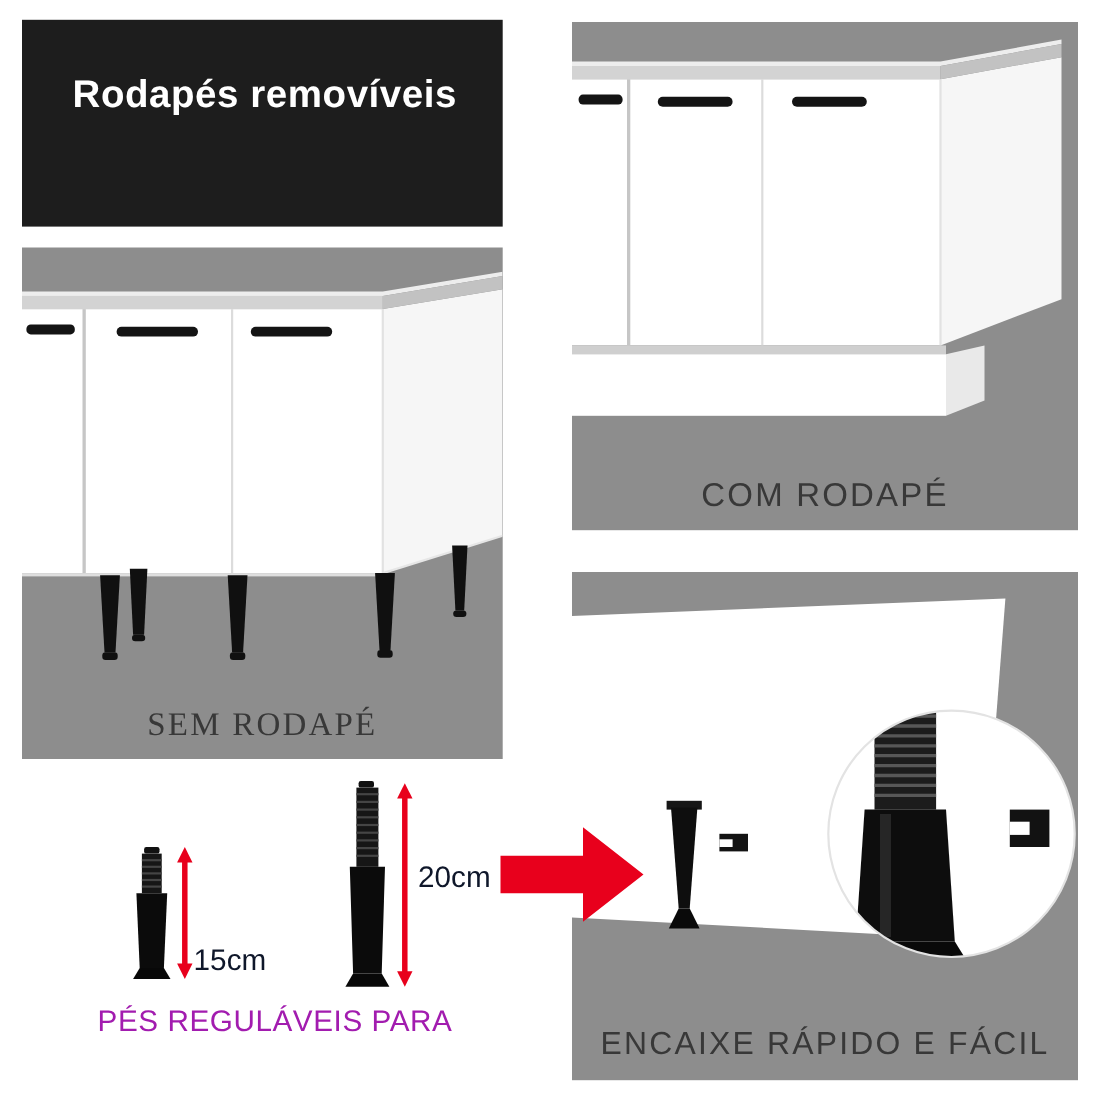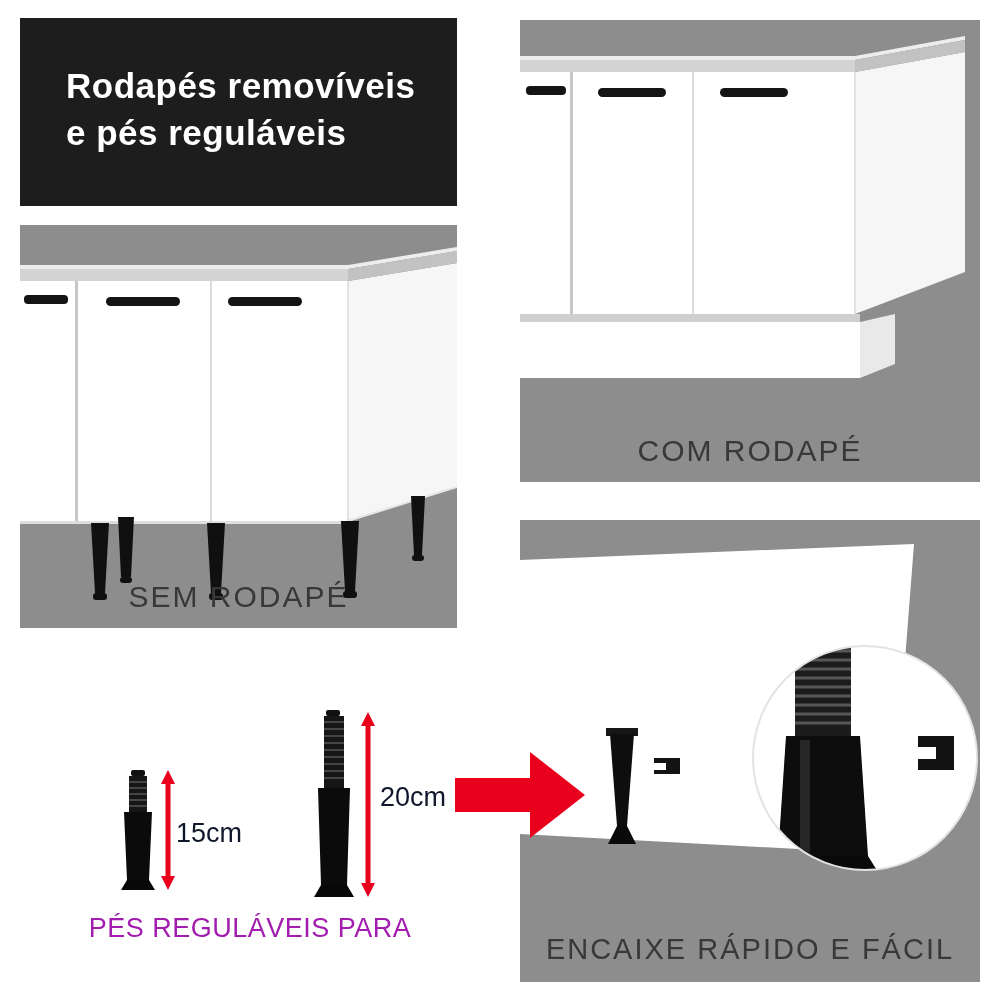--- a/index.html
+++ b/index.html
@@ -11,48 +11,47 @@
     position:absolute;left:20px;top:18px;width:437px;height:188px;
     background:#1d1d1d;color:#ffffff;box-sizing:border-box;
     padding:44px 0 0 46px;
   }
   .header-box .line{
     font-size:35px;font-weight:700;line-height:47px;letter-spacing:0.5px;
   }
   .panel{
     position:absolute;background:#8d8d8d;overflow:hidden;
   }
-  .panel-sem{left:20px;top:225px;width:437px;height:403px;}
+  .panel-sem{left:20px;top:225px;width:437px;height:465px;font-family:Liberation Serif, serif;}
   .panel-com{left:520px;top:20px;width:460px;height:462px;}
   .panel-enc{left:520px;top:520px;width:460px;height:462px;}
   .panel svg{position:absolute;left:0;top:0;}
   .panel-caption{
     position:absolute;left:0;right:0;bottom:14px;text-align:center;
     color:#383838;font-size:30px;letter-spacing:2px;font-weight:400;
   }
   .panel-enc .panel-caption{bottom:16px;font-size:29px;}
   .feet-area{position:absolute;left:20px;top:690px;width:580px;height:310px;}
   .measure-label{
     position:absolute;color:#0f172a;font-size:27px;font-weight:400;
   }
-  .label-15{left:176px;top:818px;}
+  .label-15{left:176px;top:858px;}
   .label-20{left:380px;top:782px;}
   .feet-caption{
     position:absolute;left:20px;top:908px;width:460px;text-align:center;
     color:#a21caf;font-size:27px;line-height:40px;font-weight:400;letter-spacing:0.5px;
   }
 </style>
 </head>
 <body>
 
 <div class="canvas">
 
   <div class="header-box">
     <div class="line">Rodapés removíveis</div>
-    <div class="line">e pés reguláveis</div>
   </div>
 
   <div class="panel panel-sem">
     <svg width="437" height="465" viewBox="0 0 437 465">
 
       <polygon points="328,56 437,38 437,262 328,296" fill="#f6f6f6"></polygon>
 
       <rect x="0" y="56" width="328" height="240" fill="#ffffff"></rect>
       <rect x="55" y="56" width="3" height="240" fill="#c6c6c6"></rect>
       <rect x="190" y="56" width="2" height="240" fill="#dcdcdc"></rect>

